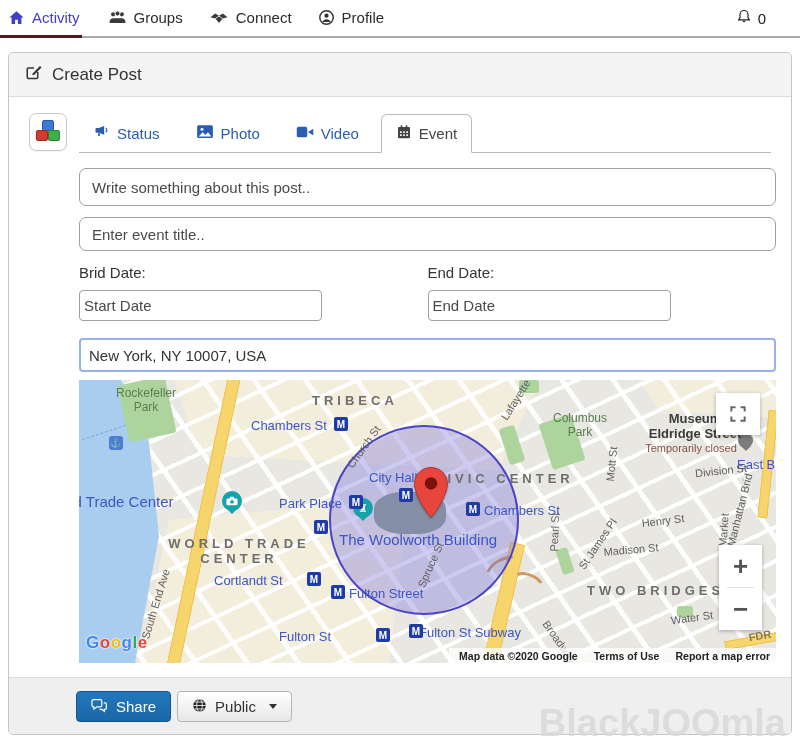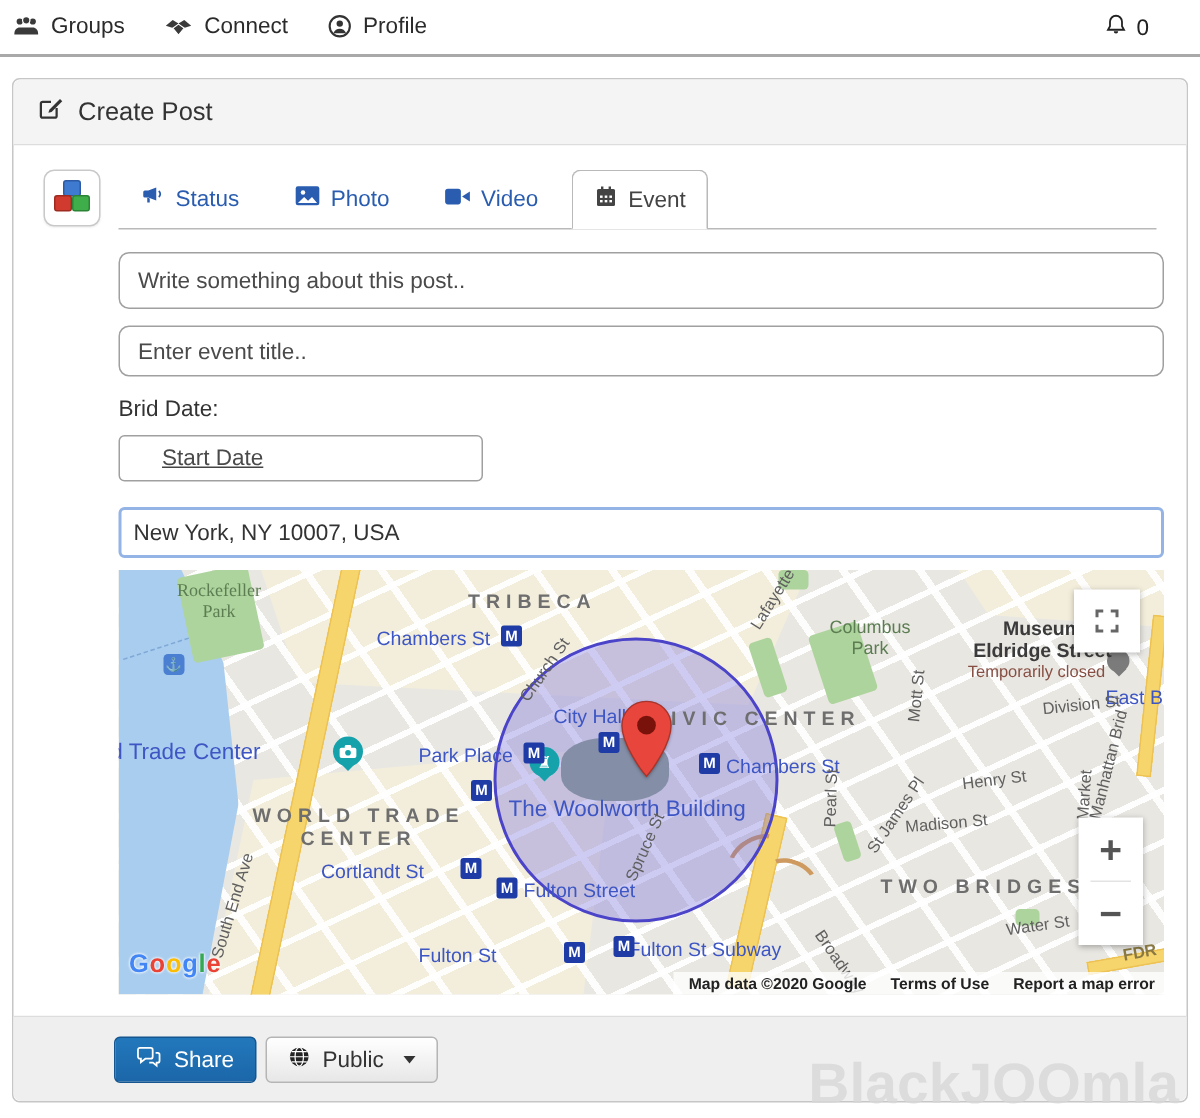--- a/index.html
+++ b/index.html
@@ -32,21 +32,21 @@
 
   
   .form { margin-left:50px; width:697px; }
   .inp { width:100%; font-family:"Liberation Sans", sans-serif; color:#444; background:#fff; border:1px solid #a0a0a0; outline:none; }
   .inp::placeholder { color:#4a4a4a; opacity:1; }
   .inp-message { height:38px; border-radius:7px; padding:0 12px; font-size:15px; margin-top:15px; }
   .inp-title   { height:34px; border-radius:7px; padding:0 12px; font-size:15px; margin-top:11px; }
   .dates { display:flex; margin-top:13px; }
   .datecol { width:357px; }
   .datecol label { display:block; font-size:15px; color:#333; margin-bottom:9px; }
-  .inp-date { width:243px; height:31px; border-radius:4px; padding:0 28px; font-size:15px;text-decoration:underline; }
+  .inp-date { width:243px; height:31px; border-radius:4px; padding:0 4px; font-size:15px; }
   .inp-location { height:34px; border:2px solid #93b4e4; border-radius:4px; padding:0 8px; font-size:15px; color:#333; margin-top:17px; }
 
   
   .map { position:relative; width:697px; height:283px; margin-top:8px; background:#e9e7e2; overflow:hidden; cursor:grab; }
   .map .layer { position:absolute; }
   .beige { background:#f3eedc; }
   .grid { inset:-50px; background:
       repeating-linear-gradient(155deg, transparent 0 27px, rgba(255,255,255,.95) 27px 31px),
       repeating-linear-gradient(55deg,  transparent 0 37px, rgba(255,255,255,.9) 37px 42px); }
   .water { inset:0; background:#a9cdef; clip-path:polygon(0 0,42px 0,70px 62px,80px 156px,56px 283px,0 283px); }
@@ -93,20 +93,28 @@
   .caret-down { display:inline-block; width:0; height:0; border-left:4px solid transparent; border-right:4px solid transparent; border-top:5px solid #333; margin-left:5px; }
 
   .watermark { position:absolute; right:14px; top:702px; font-size:38px; font-weight:bold; color:#d8d8d8; opacity:.8; z-index:50; pointer-events:none; }
 </style>
 </head>
 <body>
 
 <div id="page">
 
   <div class="topnav">
+    <div class="nav-item active">
+      <span>
+        <svg width="17" height="17" viewBox="0 0 24 24">
+            <path d="M12 3l10 9h-3v9h-5v-6h-4v6H5v-9H2z" fill="#3d43c4"></path>
+          </svg>
+      </span>
+      <span>Activity</span>
+    </div>
     <div class="nav-item">
       <span>
         <svg width="19" height="17" viewBox="0 0 24 20">
             <circle cx="6.5" cy="6" r="2.6" fill="#3a3a3a"></circle>
             <circle cx="17.5" cy="6" r="2.6" fill="#3a3a3a"></circle>
             <circle cx="12" cy="5" r="3.1" fill="#3a3a3a" stroke="#fff" stroke-width="1"></circle>
             <path d="M2 16c0-3 2-5 4.5-5h11c2.5 0 4.5 2 4.5 5v1H2z" fill="#3a3a3a"></path>
           </svg>
       </span>
       <span>Groups</span>
@@ -213,20 +221,24 @@
 
       <div class="form">
         <input class="inp inp-message" placeholder="Write something about this post.." style="">
         <input class="inp inp-title" placeholder="Enter event title.." style="">
 
         <div class="dates">
           <div class="datecol">
             <label>Brid Date:</label>
             <input class="inp inp-date" placeholder="Start Date" style="">
           </div>
+          <div class="datecol">
+            <label>End Date:</label>
+            <input class="inp inp-date" placeholder="End Date" style="">
+          </div>
         </div>
 
         <input class="inp inp-location" value="New York, NY 10007, USA" style="">
 
         
         <div class="map">
           <div class="layer beige" style="inset:0; clip-path:polygon(95px 0,460px 0,420px 90px,120px 75px);"></div>
           <div class="layer beige" style="inset:0; clip-path:polygon(90px 140px,330px 118px,310px 283px,60px 283px);"></div>
           <div class="layer beige" style="inset:0; clip-path:polygon(560px 0,697px 0,697px 38px,580px 30px);"></div>
           <div class="layer grid"></div>
@@ -258,21 +270,21 @@
                 <rect x="4.5" y="0.5" width="5" height="3" rx="1" fill="#fff"></rect>
                 <circle cx="7" cy="6.5" r="2.2" fill="#16a2ab"></circle>
               </svg>
           </div>
           <div class="poimark" style="left:274px;top:118px;">
             <span>♜</span>
           </div>
           <div class="graymark" style="left:659px;top:53px;"></div>
 
           <div id="map-labels">
-              <div class="mlabel park" style="left: 67px; top: 6px; transform: translateX(-50%); font-family: Liberation Serif, serif;">Rockefeller
+              <div class="mlabel park" style="left: 67px; top: 6px; transform: translateX(-50%);">Rockefeller
 Park</div>
               <div class="mlabel area" style="left: 233px; top: 13px;">TRIBECA</div>
               <div class="mlabel poi" style="left: 172px; top: 38px;">Chambers St</div>
               <div class="mlabel park" style="left: 501px; top: 31px; transform: translateX(-50%);">Columbus
 Park</div>
               <div class="mlabel poi-dark" style="left: 616px; top: 31px; transform: translateX(-50%);">Museum
 Eldridge Street</div>
               <div class="mlabel closed" style="left: 612px; top: 62px; transform: translateX(-50%);">Temporarily closed</div>
               <div class="mlabel poi" style="left: 658px; top: 77px;">East B</div>
               <div class="mlabel street" style="left: 642px; top: 91px; transform: translate(-50%, -50%) rotate(-6deg);">Division St</div>

